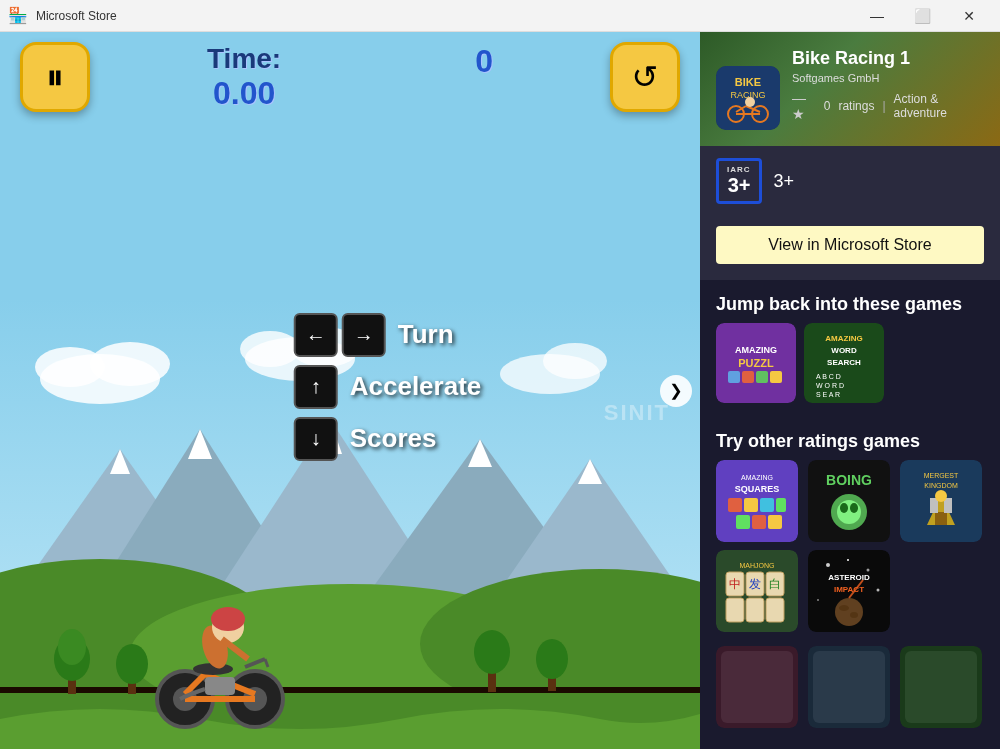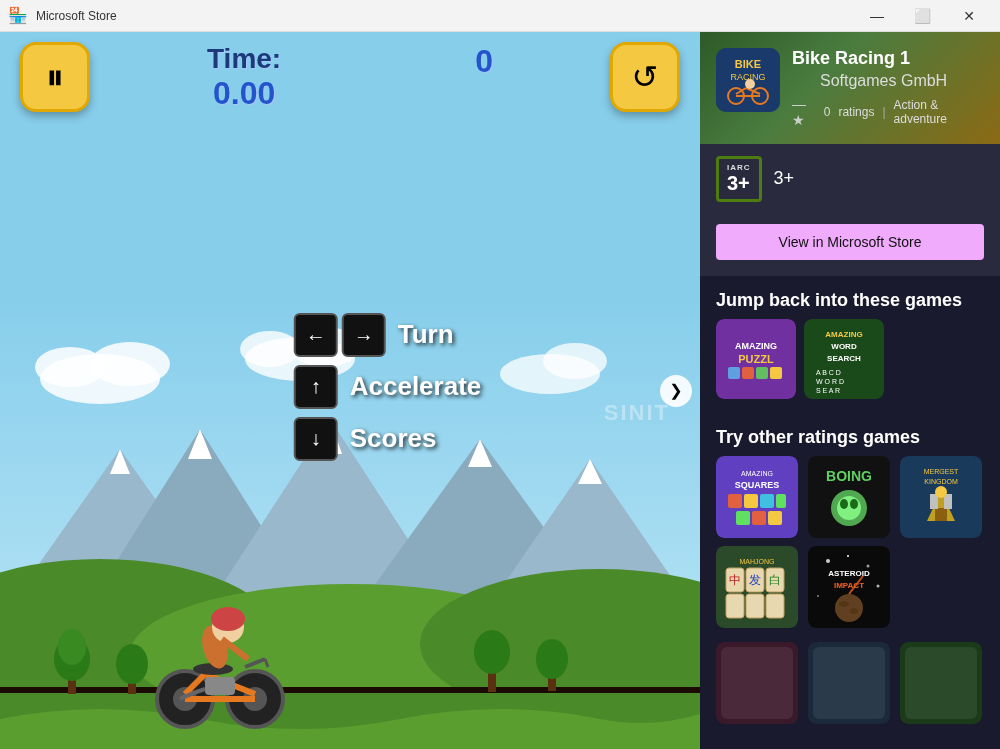--- a/index.html
+++ b/index.html
@@ -191,35 +191,34 @@
       gap: 12px;
       align-items: flex-start;
     }
 
     .app-icon-wrapper {
       width: 64px; height: 64px;
       border-radius: 10px;
       overflow: hidden;
       flex-shrink: 0;
       background: #1a3a5c;
-      display: flex; align-items: center; justify-content: flex-start;
+      display: flex; align-items: center; justify-content: flex-start; margin-top: 18px;
     }
 
     .app-info { flex: 1; }
     .app-name {
       font-size: 18px;
       font-weight: bold;
       color: white;
       line-height: 1.2;
     }
     .app-publisher {
-      font-size: 16px;
+      font-size: 11px;
       color: #ddd;
       margin-top: 2px;
-      margin-left: 28px;
     }
     .app-meta {
       display: flex;
       align-items: center;
       gap: 8px;
       margin-top: 6px;
       font-size: 12px;
       color: #ddd;
     }
     .app-rating { display: flex; align-items: center; gap: 4px; }
@@ -229,23 +228,23 @@
 
     
     .age-rating-section {
       background: #2a2a3e;
       padding: 12px 16px;
       display: flex;
       align-items: center;
       gap: 12px;
     }
     .age-badge {
-      border: 3px solid #4d7c0f;
+      border: 3px solid #1d4ed8;
       padding: 4px 8px;
-      text-align: left;
+      text-align: right;
       border-radius: 4px;
     }
     .age-badge-label {
       font-size: 8px;
       color: #ddd;
       font-weight: bold;
       letter-spacing: 1px;
     }
     .age-badge-number {
       font-size: 20px;
@@ -255,24 +254,24 @@
     .age-text { font-size: 18px; color: white; font-weight: 500; }
 
     
     .store-btn-section {
       background: #2a2a3e;
       padding: 10px 16px 16px;
     }
     .store-btn {
       width: 100%;
       padding: 10px;
-      background: #f0abfc;
+      background: #fef9c3;
       border: none;
       border-radius: 4px;
-      font-size: 14px;
+      font-size: 16px;
       font-weight: 500;
       color: #111;
       cursor: pointer;
       text-align: center;
     }
 
     
     .section-header {
       padding: 14px 16px 8px;
       font-size: 18px;

